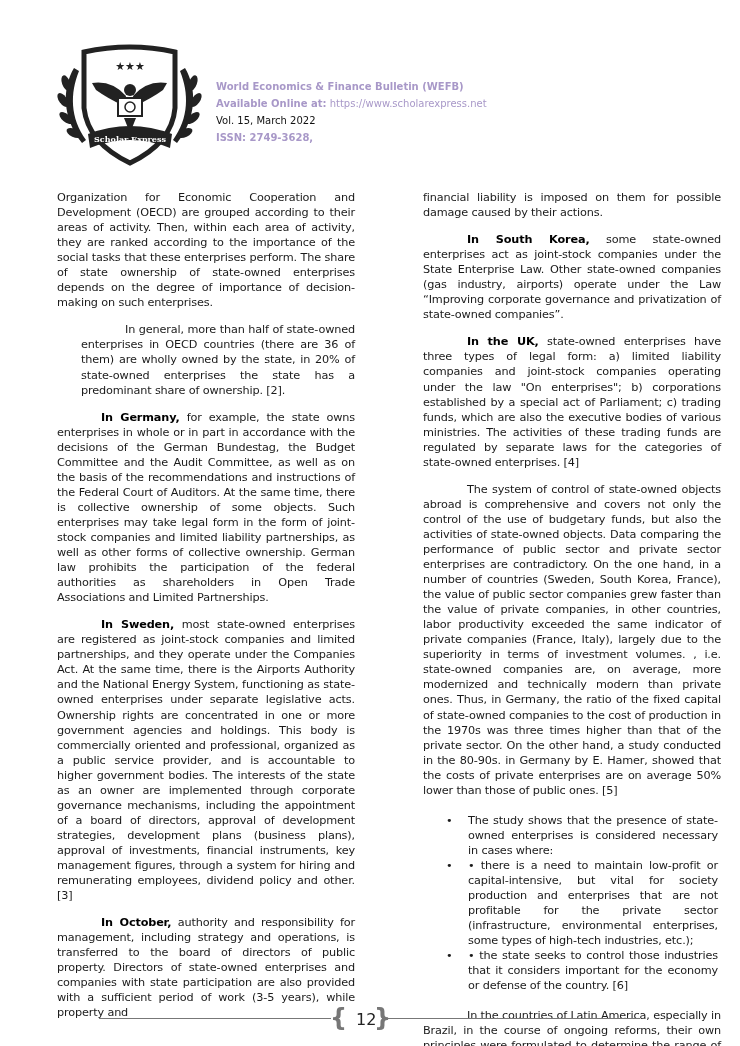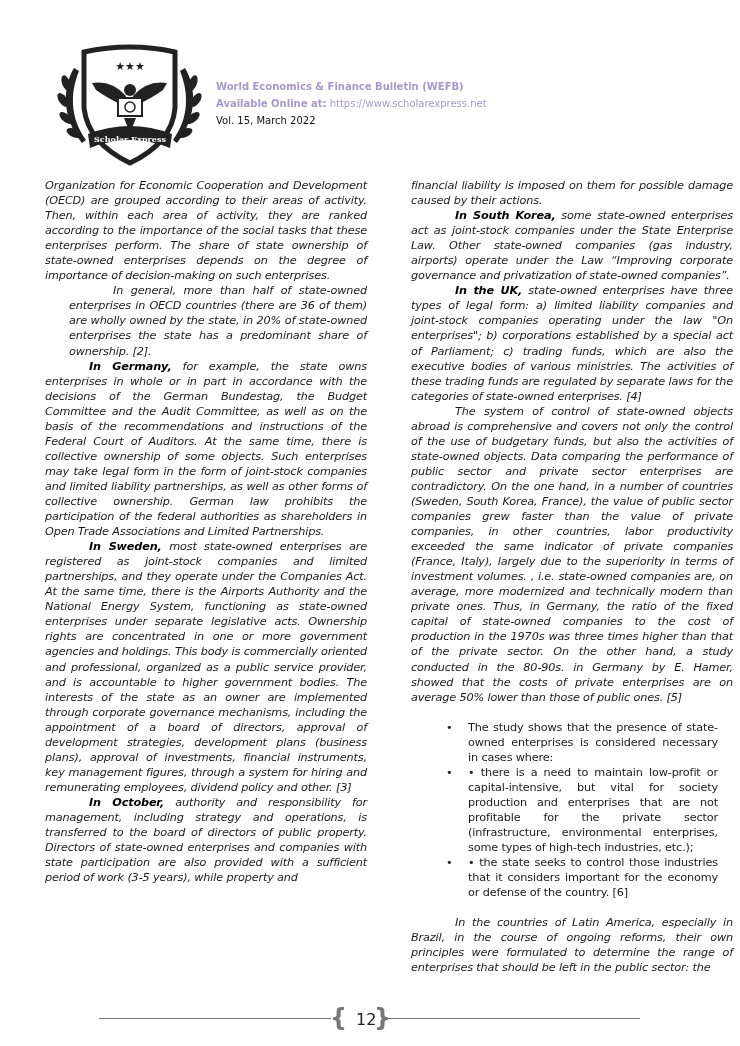--- a/index.html
+++ b/index.html
@@ -8,21 +8,21 @@
     .header { position: absolute; left: 0; top: 0; width: 740px; height: 170px; }
     .logo { position: absolute; left: 52px; top: 38px; width: 155px; height: 130px; }
     .journal { position: absolute; left: 216px; top: 78px; font-size: 10px; line-height: 17px; }
     .journal .purple { color: #a898c8; font-weight: bold; }
     .journal .url { color: #a898c8; font-weight: normal; }
     .journal .vol { color: #111; }
     .col { position: absolute; top: 178px; width: 322px; font-size: 11.25px; line-height: 15.05px;
            text-align: justify; letter-spacing: -0.15px; }
     .col.left { left: 45px; }
     .col.right { left: 411px; }
-    .col p { margin: 0; font-style: italic; }
+    .col p { margin: 12px; }
     .indent { text-indent: 44px; }
     .block-indent { padding-left: 24px; text-indent: 44px; }
     .heading { color: #6b5a9a; font-weight: bold; margin-top: 14px !important; letter-spacing: 0.3px; }
     b { font-weight: bold; color: #000; }
     ul { margin: 15px; padding-left: 42px; list-style: none; }
     ul li { position: relative; }
     ul li::before { content: "•"; position: absolute; left: -22px; }
     .footer { position: absolute; left: 0; top: 995px; width: 740px; height: 40px; }
     .footer .line-l { position: absolute; left: 99px; top: 23px; width: 232px; height: 1px; background: #777; }
     .footer .line-r { position: absolute; left: 382px; top: 23px; width: 258px; height: 1px; background: #777; }
@@ -69,20 +69,21 @@
     <text x="78" y="104" text-anchor="middle" font-size="8" font-family="DejaVu Serif, serif" font-weight="bold" fill="#fff">Scholar Express</text>
   </svg>
 
   <div class="journal">
     <div class="purple">World Economics &amp; Finance Bulletin (WEFB)</div>
     <div>
       <span class="purple">Available Online at:</span>
       <span class="url">https://www.scholarexpress.net</span>
     </div>
     <div class="vol">Vol. 15, March 2022</div>
+    <div class="purple">ISSN: 2749-3628,</div>
   </div>
 </div>
 
 <div class="col left">
   <p>Organization for Economic Cooperation and Development (OECD) are grouped according to their areas of activity. Then, within each area of activity, they are ranked according to the importance of the social tasks that these enterprises perform. The share of state ownership of state-owned enterprises depends on the degree of importance of decision-making on such enterprises.</p>
   <p class="block-indent">In general, more than half of state-owned enterprises in OECD countries (there are 36 of them) are wholly owned by the state, in 20% of state-owned enterprises the state has a predominant share of ownership. [2].</p>
   <p class="indent"><b>In Germany,</b><span> for example, the state owns enterprises in whole or in part in accordance with the decisions of the German Bundestag, the Budget Committee and the Audit Committee, as well as on the basis of the recommendations and instructions of the Federal Court of Auditors. At the same time, there is collective ownership of some objects. Such enterprises may take legal form in the form of joint-stock companies and limited liability partnerships, as well as other forms of collective ownership. German law prohibits the participation of the federal authorities as shareholders in Open Trade Associations and Limited Partnerships.</span></p>
   <p class="indent"><b>In Sweden,</b><span> most state-owned enterprises are registered as joint-stock companies and limited partnerships, and they operate under the Companies Act. At the same time, there is the Airports Authority and the National Energy System, functioning as state-owned enterprises under separate legislative acts. Ownership rights are concentrated in one or more government agencies and holdings. This body is commercially oriented and professional, organized as a public service provider, and is accountable to higher government bodies. The interests of the state as an owner are implemented through corporate governance mechanisms, including the appointment of a board of directors, approval of development strategies, development plans (business plans), approval of investments, financial instruments, key management figures, through a system for hiring and remunerating employees, dividend policy and other. [3]</span></p>
   <p class="indent"><b>In October,</b><span> authority and responsibility for management, including strategy and operations, is transferred to the board of directors of public property. Directors of state-owned enterprises and companies with state participation are also provided with a sufficient period of work (3-5 years), while property and</span></p>
 </div>

